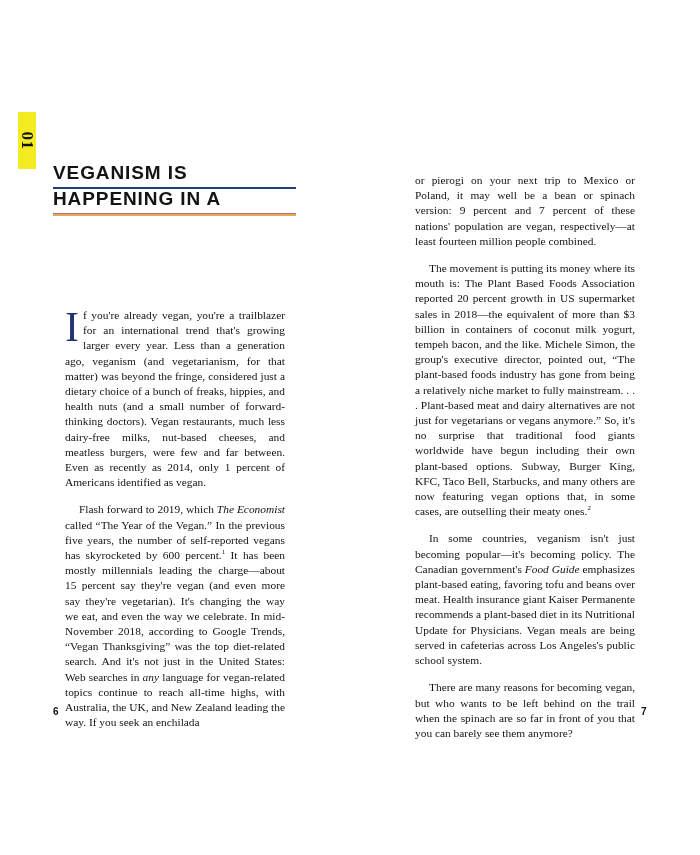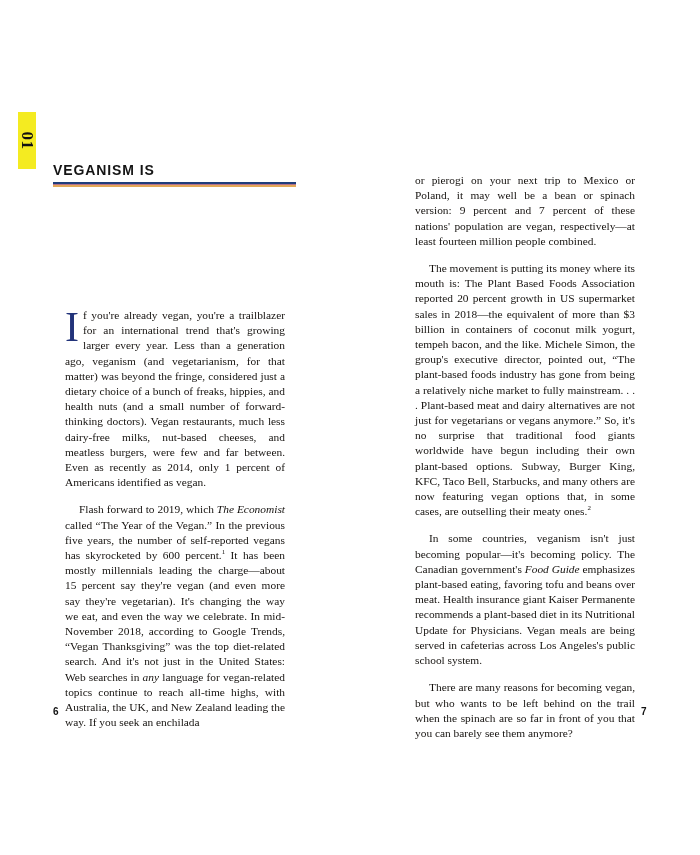--- a/index.html
+++ b/index.html
@@ -50,21 +50,21 @@
   
   .chapter-title {
     position: absolute;
     left: 53px;
     top: 163px;
     width: 243px;
   }
   .title-line {
     font-family: "Liberation Sans", sans-serif;
     font-weight: 700;
-    font-size: 14px;
+    font-size: 19px;
     letter-spacing: 0.9px;
     line-height: 1.0;
     color: #141414;
     padding-bottom: 5px;
     white-space: nowrap;
   }
   .rule {
     width: 243px;
     height: 1.6px;
     border: 0;
@@ -132,20 +132,21 @@
 
 <div class="spread">
 
   <div class="chapter-badge">
     <span class="chapter-badge-num">01</span>
   </div>
 
   <div class="chapter-title">
     <div class="title-line">VEGANISM IS</div>
     <hr class="rule rule-blue">
+    <div class="title-line">HAPPENING IN A</div>
     <hr class="rule rule-rose">
     <hr class="rule rule-orange">
   </div>
 
   <div class="col col-left">
     <p class="first"><span class="dropcap">I</span><span>f you're already vegan, you're a trailblazer for an international trend that's growing larger every year. Less than a generation ago, veganism (and vegetarianism, for that matter) was beyond the fringe, considered just a dietary choice of a bunch of freaks, hippies, and health nuts (and a small number of forward-thinking doctors). Vegan restaurants, much less dairy-free milks, nut-based cheeses, and meatless burgers, were few and far between. Even as recently as 2014, only 1 percent of Americans identified as vegan.</span></p>
     <p><span>Flash forward to 2019, which </span><em>The Economist</em><span> called “The Year of the Vegan.” In the previous five years, the number of self-reported vegans has skyrocketed by 600 percent.</span><sup>1</sup><span> It has been mostly millennials leading the charge—about 15 percent say they're vegan (and even more say they're vegetarian). It's changing the way we eat, and even the way we celebrate. In mid-November 2018, according to Google Trends, “Vegan Thanksgiving” was the top diet-related search. And it's not just in the United States: Web searches in </span><em>any</em><span> language for vegan-related topics continue to reach all-time highs, with Australia, the UK, and New Zealand leading the way. If you seek an enchilada</span></p>
   </div>
 
   <div class="col col-right">

